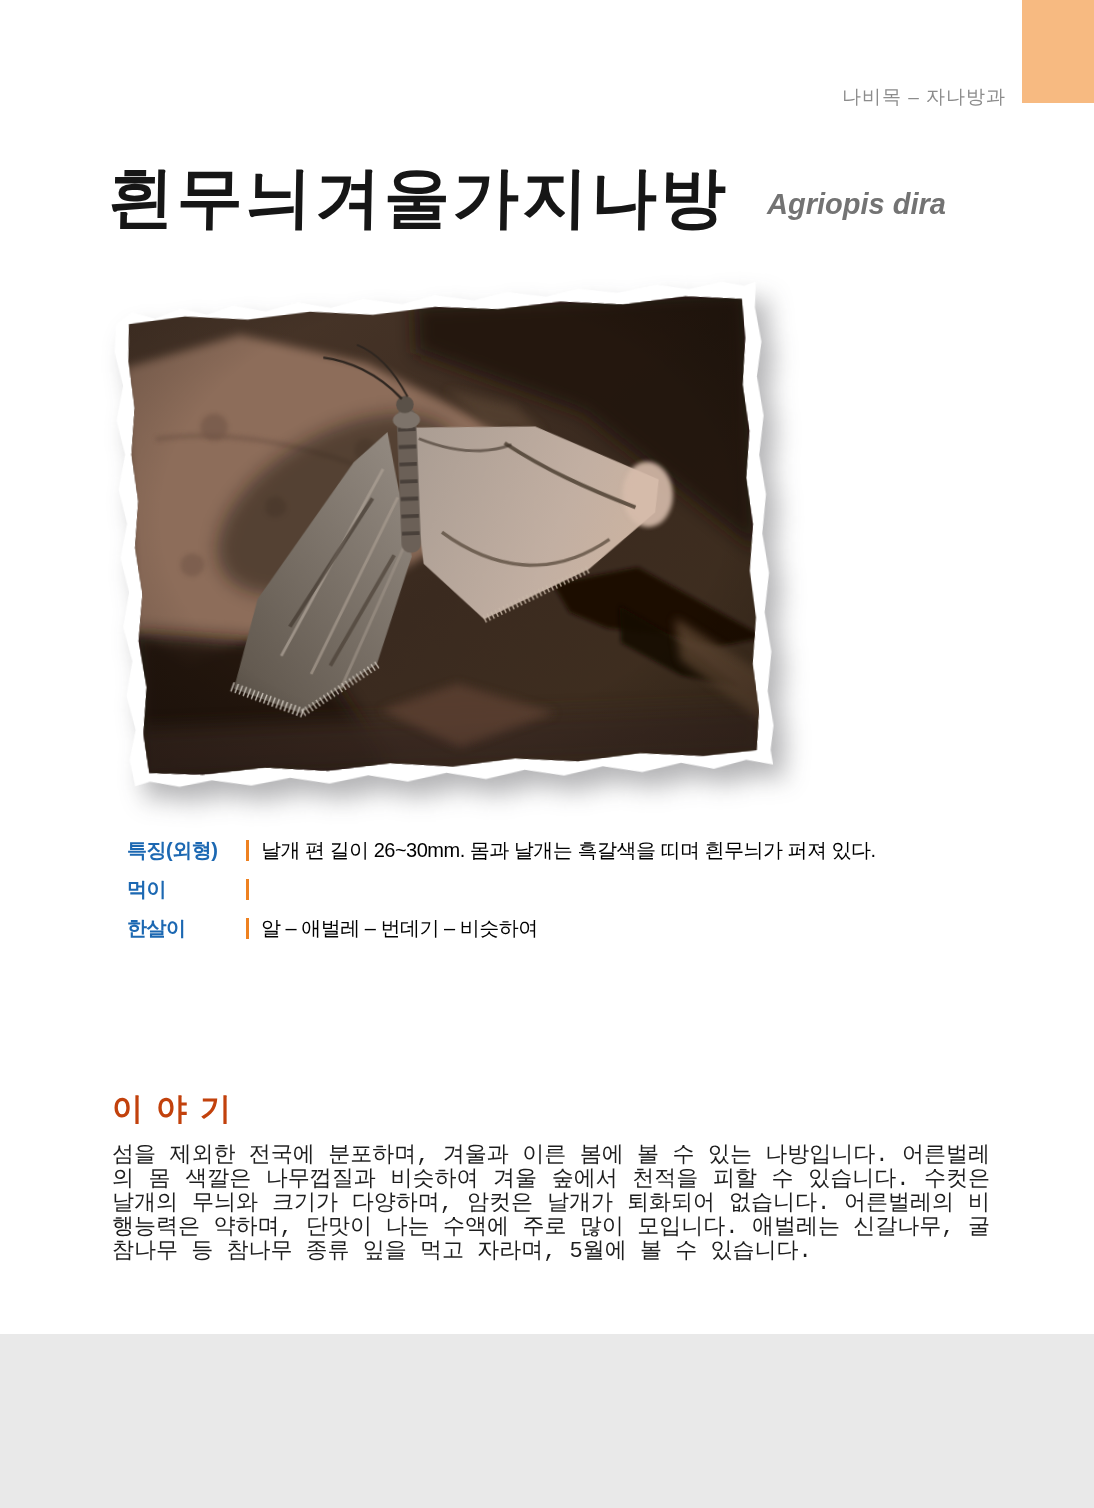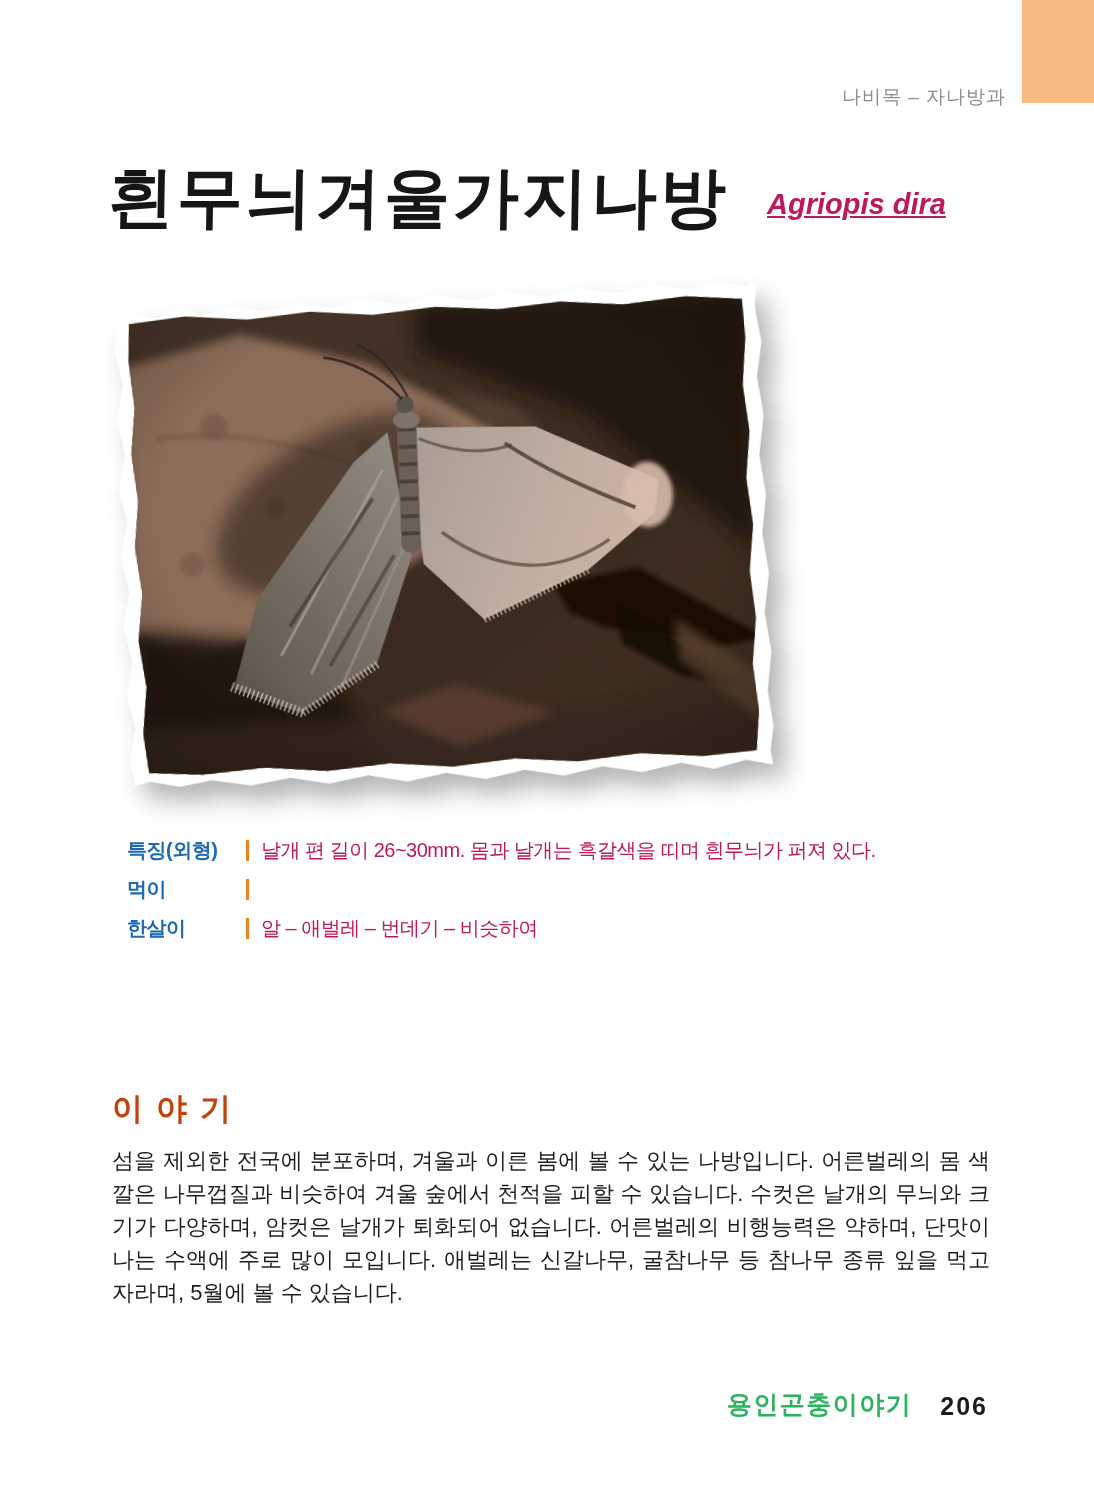--- a/index.html
+++ b/index.html
@@ -1,18 +1,18 @@
 <!DOCTYPE html>
 <html><head>
 <meta charset="utf-8">
 <style>
   * { margin:0; padding:0; box-sizing:border-box; }
   html,body { background:#e9e9e9; }
   .page {
-    position:relative; width:1094px; height:1508px; margin:0 auto;
+    position:relative; width:1094px; height:1334px; margin:0 auto;
     background:#ffffff; overflow:hidden;
     font-family:"Liberation Sans", sans-serif; color:#262626;
   }
   
   .corner-tab {
     position:absolute; top:0; right:0; width:72px; height:103px;
     background:#F7BA81;
   }
   .header-category {
     position:absolute; top:84px; right:88px;
@@ -21,22 +21,22 @@
   
   .title-row {
     position:absolute; left:108px; top:156px; width:880px;
     display:flex; align-items:flex-end; gap:38px;
   }
   .title-ko {
     font-size:66px; font-weight:900; color:#161616; line-height:1.25;
     letter-spacing:3px; transform:skewX(-1deg);
   }
   .title-sci {
-    font-size:29px; font-weight:700; font-style:italic; color:#be185d;
-    padding-bottom:18px; white-space:nowrap;text-decoration:underline;
+    font-size:29px; font-weight:700; font-style:italic; color:#737373;
+    padding-bottom:18px; white-space:nowrap;
   }
   
   .photo-frame {
     position:absolute; left:118px; top:290px; width:652px; height:492px;
     transform:rotate(-2.2deg);
     filter:drop-shadow(12px 16px 12px rgba(40,40,45,0.35));
   }
   .photo-paper {
     position:absolute; inset:0; background:#ffffff;
     clip-path:polygon(
@@ -66,30 +66,30 @@
   .spec-list { position:absolute; left:127px; top:838px; width:860px; }
   .spec-row { display:flex; align-items:center; margin-bottom:15px; height:24px; }
   .spec-label {
     display:inline-block; width:110px; font-size:20px; font-weight:700;
     color:#1C68B2; text-align:justify; text-align-last:justify; letter-spacing:-0.5px;
   }
   .spec-sep {
     display:inline-block; width:3px; height:21px; background:#EE8120;
     margin:0 12px 0 9px; flex:0 0 auto;
   }
-  .spec-value { font-size:20px; color:#be185d; letter-spacing:-0.5px; white-space:nowrap; }
+  .spec-value { font-size:20px; color:#000000; letter-spacing:-0.5px; white-space:nowrap; }
   
   .story-heading {
     position:absolute; left:112px; top:1088px;
     font-size:31px; font-weight:800; color:#c2410c; letter-spacing:13px;
   }
   .story-body {
     position:absolute; left:112px; top:1144px; width:878px;
-    font-family:Liberation Sans, sans-serif;
-    font-size:22px; line-height:33px; color:#1e1e1e; text-align:justify;
+    font-family:Liberation Mono, monospace;
+    font-size:22px; line-height:24px; color:#1e1e1e; text-align:justify;
   }
   
   .footer { position:absolute; top:1388px; right:106px; display:flex; align-items:flex-end; gap:28px; }
   .footer-logo { font-size:25px; font-weight:700; color:#2CB15E; letter-spacing:1.5px; }
   .footer-page { font-size:25px; font-weight:600; color:#1b1b1b; letter-spacing:2px; }
 </style>
 </head>
 <body>
 
 <div class="page">

